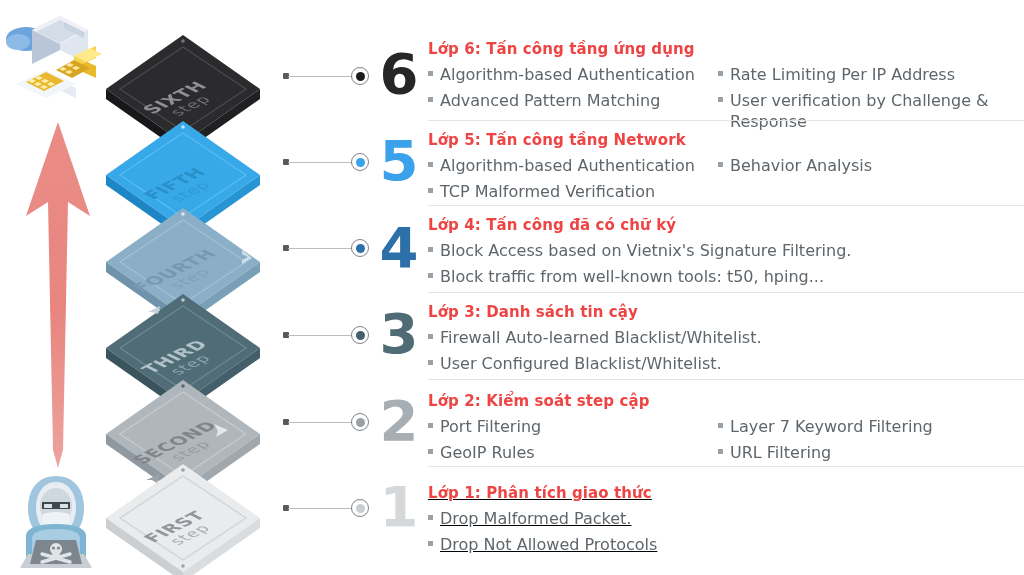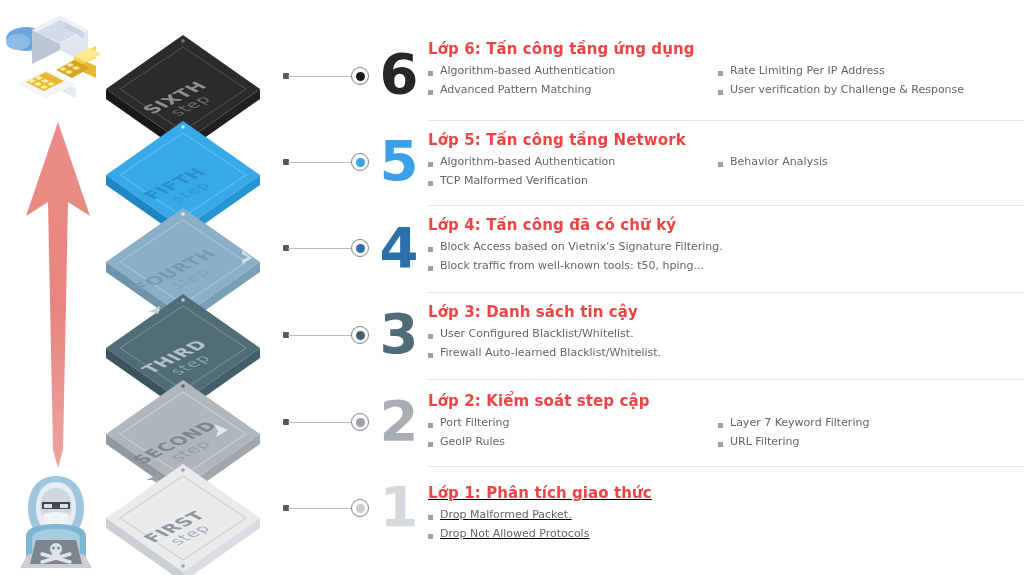--- a/index.html
+++ b/index.html
@@ -60,21 +60,21 @@
   .sect h3{
     margin:0 0 6px 0;font-size:15px;font-weight:bold;color:#ef4444;
     letter-spacing:.1px;
   }
   .cols{display:flex;}
   .col{display:flex;flex-direction:column;gap:4px;}
   .col.c1{width:290px;}
   .col.c2{width:306px;}
   .bullet{
     display:flex;align-items:flex-start;gap:7px;
-    font-size:11px;color:#5f666b;line-height:1.35;
+    font-size:16px;color:#5f666b;line-height:1.35;
   }
   .bullet .bsq{
     flex:none;width:5px;height:5px;background:#9aa0a4;margin-top:7px;
   }
 </style>
 </head>
 <body>
 
 <div id="stage">
 
@@ -367,25 +367,25 @@
       </div>
     </div>
     <div class="divider" style="top:292px;"></div>
 
     <div class="sect" style="top:303px;">
       <h3>Lớp 3: Danh sách tin cậy</h3>
       <div class="cols">
         <div class="col c1" style="width:596px;">
           <div class="bullet">
               <span class="bsq"></span>
+              <span>Firewall Auto-learned Blacklist/Whitelist.</span>
+            </div>
+          <div class="bullet">
+              <span class="bsq"></span>
               <span>User Configured Blacklist/Whitelist.</span>
-            </div>
-          <div class="bullet">
-              <span class="bsq"></span>
-              <span>Firewall Auto-learned Blacklist/Whitelist.</span>
             </div>
         </div>
       </div>
     </div>
     <div class="divider" style="top:379px;"></div>
 
     <div class="sect" style="top:392px;">
       <h3>Lớp 2: Kiểm soát step cập</h3>
       <div class="cols">
         <div class="col c1">

